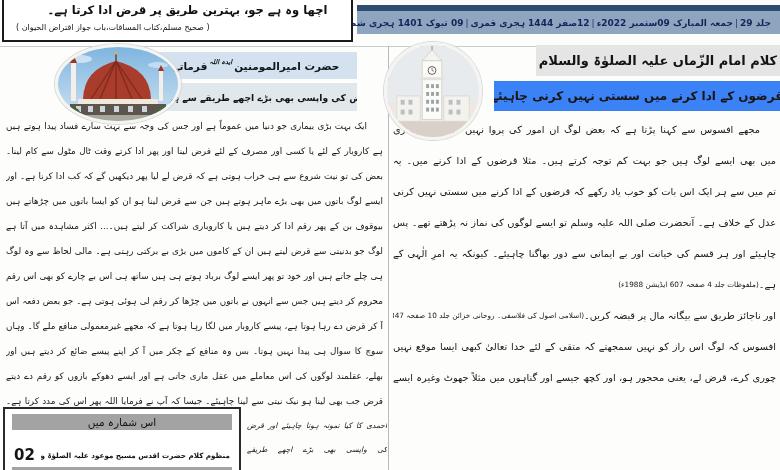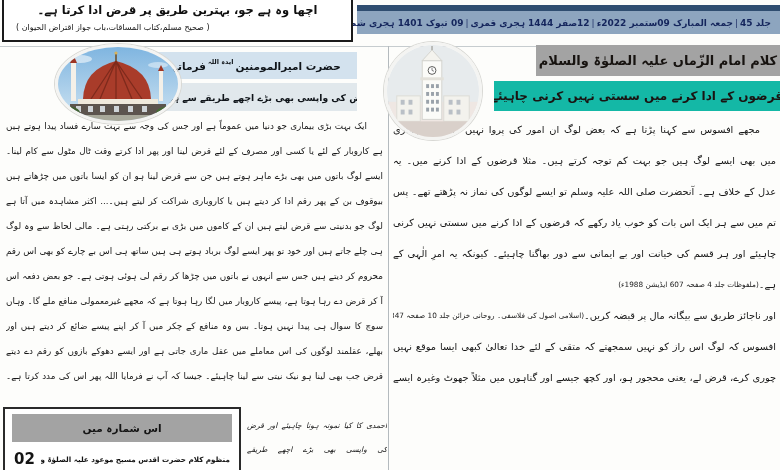--- a/index.html
+++ b/index.html
@@ -13,32 +13,32 @@
     font-size:9px;color:#14255c;white-space:nowrap;}
   #masthead .sep{color:#24366b;font-weight:normal;padding:0 2px;}
 
   
   .hrule{position:absolute;left:0;top:46px;width:780px;height:1px;background:#c6cccf;}
   .vrule{position:absolute;left:388px;top:46px;width:1px;height:424px;background:#b4babe;}
 
   
   #hadithBox{position:absolute;left:2px;top:-16px;width:351px;height:58px;box-sizing:border-box;
     border:2px solid #1a1a1a;background:#fff;}
-  #hadithLine{position:absolute;top:17px;left:0;width:100%;text-align:center;
+  #hadithLine{position:absolute;top:17px;left:10px;width:100%;text-align:center;
     font-size:11.5px;font-weight:bold;color:#101010;direction:rtl;white-space:nowrap;}
   #hadithCite{position:absolute;top:37px;left:12px;font-size:8px;color:#151515;direction:rtl;white-space:nowrap;text-align:center;}
 
   
   .band{position:absolute;display:flex;align-items:center;justify-content:center;
     direction:rtl;overflow:hidden;white-space:nowrap;color:#10151a;}
   #lBand1{left:128px;top:52px;width:229px;height:27px;background:#d3e2ee;font-size:10.5px;font-weight:bold;}
-  #lBand1 .sup{font-size:6.5px;position:relative;top:-4px;padding:0 2px;}
+  #lBand1 .sup{font-size:6.5px;position:relative;top:-4px;padding:0 2px;font-style:italic;}
   #lBand2{left:140px;top:83px;width:217px;height:28px;background:#e1e8ec;font-size:9.2px;font-weight:bold;}
-  #rBand1{left:536px;top:45px;width:244px;height:31px;background:#a3a3a3;font-size:13px;font-weight:bold;color:#171310;}
-  #rBand2{left:494px;top:81px;width:286px;height:30px;background:#14b8a6;font-size:12px;font-weight:bold;color:#1a1412;}
+  #rBand1{left:536px;top:45px;width:244px;height:31px;background:#e5e5e5;font-size:13px;font-weight:bold;color:#171310;}
+  #rBand2{left:494px;top:81px;width:286px;height:30px;background:#3b82f6;font-size:12px;font-weight:bold;color:#1a1412;}
 
   
   .photo{position:absolute;border-radius:50%;border:3px solid #f4f4f2;overflow:hidden;z-index:5;
     box-shadow:0 0 0 1px #d8d8d4;}
   #mosquePhoto{left:55px;top:44px;width:120px;height:74px;}
   #towerPhoto{left:384px;top:42px;width:92px;height:92px;}
   .photo svg{display:block;width:100%;height:100%;}
 
   
   .article{position:absolute;direction:rtl;color:#161616;}
@@ -52,35 +52,35 @@
   .bl.split.mid{justify-content:flex-start;}
   .bl.split.mid .cite{}
   .bl .t{white-space:nowrap;}
   .cite{font-size:7.3px;color:#202020;white-space:nowrap;}
   #wrapArticle{left:247px;top:414px;width:140px;}
   #wrapArticle .bl{height:24px;line-height:24px;font-size:7.5px;font-style:italic;}
 
   
   #issueBox{position:absolute;left:3px;top:407px;width:238px;height:70px;box-sizing:border-box;
     border:2px solid #2a2a2a;background:#fff;direction:rtl;}
-  #issueTitle{margin:5px 7px 4px 7px;height:28px;background:#a3a3a3;display:flex;align-items:center;
-    justify-content:center;font-size:10.5px;font-weight:bold;color:#141414;}
+  #issueTitle{margin:5px 7px 12px 7px;height:16px;background:#a3a3a3;display:flex;align-items:center;
+    justify-content:center;font-size:10.5px;font-weight:normal;color:#141414;}
   .issueRow{display:flex;justify-content:space-between;align-items:center;direction:rtl;
     padding:4px 9px 2px 9px;}
   .issueRow .it{font-size:7.2px;font-weight:bold;color:#141414;white-space:nowrap;overflow:hidden;}
   .issueRow .ip{font-size:15px;font-weight:bold;color:#141414;padding-right:6px;}
   #issueBand2{margin:1px 7px 0 7px;height:14px;background:#a3a3a3;}
 </style>
 </head>
 <body>
 
 <div id="page">
 
   <div id="masthead">
-      <span class="seg">جلد 45</span>
+      <span class="seg">جلد 29</span>
       <span class="sep">|</span>
       <span class="seg">جمعہ المبارک 09ستمبر 2022ء</span>
       <span class="sep">|</span>
       <span class="seg">12صفر 1444 ہجری قمری</span>
       <span class="sep">|</span>
       <span class="seg">09 تبوک 1401 ہجری شمسی</span>
       <span class="sep">|</span>
       <span class="seg">شمارہ 72</span>
     </div>
 
@@ -172,37 +172,38 @@
         <rect x="63" y="66" width="4" height="5"></rect>
           <rect x="71" y="66" width="4" height="5"></rect>
       </g>
       <rect x="0" y="78" width="94" height="16" fill="#d9d0ca"></rect>
     </svg>
   </div>
 
   <div class="article" id="rightArticle">
       <div class="bl ind">مجھے افسوس سے کہنا پڑتا ہے کہ بعض لوگ ان امور کی پروا نہیں کرتے اور ہماری جماعت</div>
       <div class="bl">میں بھی ایسے لوگ ہیں جو بہت کم توجہ کرتے ہیں۔ مثلا قرضوں کے ادا کرنے میں۔ یہ</div>
+      <div class="bl">تم میں سے ہر ایک اس بات کو خوب یاد رکھے کہ قرضوں کے ادا کرنے میں سستی نہیں کرنی</div>
       <div class="bl">عدل کے خلاف ہے۔ آنحضرت صلی اللہ علیہ وسلم تو ایسے لوگوں کی نماز نہ پڑھتے تھے۔ پس</div>
-      <div class="bl">تم میں سے ہر ایک اس بات کو خوب یاد رکھے کہ قرضوں کے ادا کرنے میں سستی نہیں کرنی</div>
       <div class="bl">چاہیئے اور ہر قسم کی خیانت اور بے ایمانی سے دور بھاگنا چاہیئے۔ کیونکہ یہ امرِ الٰہی کے خلاف</div>
       <div class="bl split mid">
         <span class="t">ہے۔</span>
         <span class="cite">(ملفوظات جلد 4 صفحہ 607 ایڈیشن 1988ء)</span>
       </div>
       <div class="bl split">
         <span class="t">اور ناجائز طریق سے بیگانہ مال پر قبضہ کریں۔</span>
         <span class="cite">(اسلامی اصول کی فلاسفی۔ روحانی خزائن جلد 10 صفحہ 347)</span>
       </div>
       <div class="bl">افسوس کہ لوگ اس راز کو نہیں سمجھتے کہ متقی کے لئے خدا تعالیٰ کبھی ایسا موقع نہیں بناتا کہ وہ</div>
       <div class="bl">چوری کرے، قرض لے، یعنی محجور ہو، اور کچھ جیسے اور گناہوں میں مثلاً جھوٹ وغیرہ ایسے ہی کچھ</div>
     </div>
   <div class="article" id="leftArticle">
       <div class="bl ind">ایک بہت بڑی بیماری جو دنیا میں عموماً ہے اور جس کی وجہ سے بہت سارے فساد پیدا ہوتے ہیں وہ</div>
       <div class="bl">ہے کاروبار کے لئے یا کسی اور مصرف کے لئے قرض لینا اور پھر ادا کرتے وقت ٹال مٹول سے کام لینا۔</div>
+      <div class="bl">بعض کی تو نیت شروع سے ہی خراب ہوتی ہے کہ قرض لے لیا پھر دیکھیں گے کہ کب ادا کرنا ہے۔ اور</div>
       <div class="bl">ایسے لوگ باتوں میں بھی بڑے ماہر ہوتے ہیں جن سے قرض لینا ہو ان کو ایسا باتوں میں چڑھاتے ہیں کہ وہ</div>
       <div class="bl">بیوقوف بن کے پھر رقم ادا کر دیتے ہیں یا کاروباری شراکت کر لیتے ہیں۔... اکثر مشاہدہ میں آتا ہے ایسے</div>
       <div class="bl">لوگ جو بدنیتی سے قرض لیتے ہیں ان کے کاموں میں بڑی بے برکتی رہتی ہے۔ مالی لحاظ سے وہ لوگ ڈوبتے</div>
       <div class="bl">ہی چلے جاتے ہیں اور خود تو پھر ایسے لوگ برباد ہوتے ہی ہیں ساتھ ہی اس بے چارے کو بھی اس رقم سے</div>
       <div class="bl">محروم کر دیتے ہیں جس سے انہوں نے باتوں میں چڑھا کر رقم لی ہوئی ہوتی ہے۔ جو بعض دفعہ اس لالچ میں</div>
       <div class="bl">آ کر قرض دے رہا ہوتا ہے، پیسے کاروبار میں لگا رہا ہوتا ہے کہ مجھے غیرمعمولی منافع ملے گا۔ وہاں عقل اور</div>
       <div class="bl">سوچ کا سوال ہی پیدا نہیں ہوتا۔ بس وہ منافع کے چکر میں آ کر اپنے پیسے ضائع کر دیتے ہیں اور بظاہر اچھے</div>
       <div class="bl">بھلے، عقلمند لوگوں کی اس معاملے میں عقل ماری جاتی ہے اور ایسے دھوکے بازوں کو رقم دے دیتے ہیں۔ تو</div>
       <div class="bl">قرض جب بھی لینا ہو نیک نیتی سے لینا چاہیئے۔ جیسا کہ آپ نے فرمایا اللہ پھر اس کی مدد کرتا ہے۔ اور ایک</div>
     </div>

